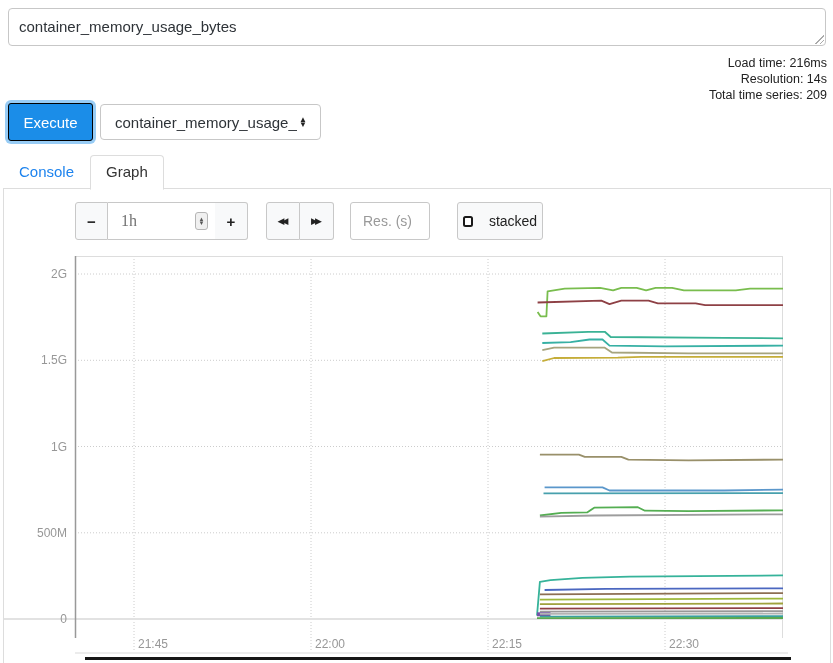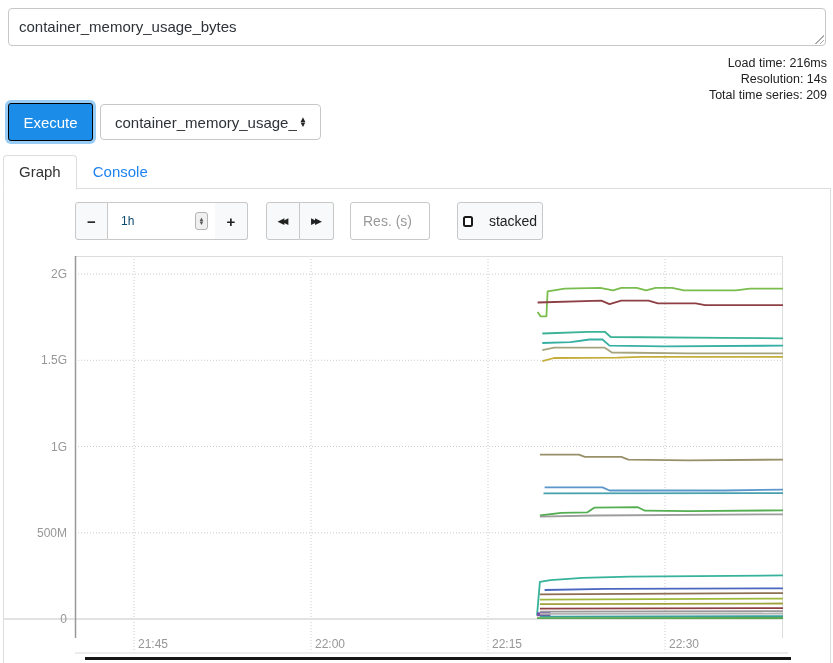--- a/index.html
+++ b/index.html
@@ -56,22 +56,22 @@
     font-family:"Liberation Sans",sans-serif; font-size:15px; font-weight:bold;
     display:flex; align-items:center; justify-content:center;
   }
   .grp { display:flex; }
   .grp .ctl-btn:first-child { border-radius:3px 0 0 3px; }
   .grp .ctl-btn:last-child { border-radius:0 3px 3px 0; border-left:none; }
   .grp-range { margin-right:18px; }
   .grp-range .ctl-btn { width:33px; }
   .range-wrap { position:relative; width:107px; }
   .range-input { width:100%; height:100%; border:1px solid #c8c8c8; border-left:none; border-right:none;
-    padding:0 26px 0 13px; font-size:12px; color:#0c4a6e; outline:none;
-    font-family:Liberation Sans, sans-serif; }
+    padding:0 26px 0 13px; font-size:16px; color:#737373; outline:none;
+    font-family:Liberation Serif, serif; }
   .stepper { position:absolute; right:7px; top:10px; width:13px; height:18px;
     border:1px solid #b5b5b5; border-radius:3px; background:#f0f0f0;
     display:flex; flex-direction:column; align-items:center; justify-content:center;
     font-size:6px; line-height:4px; color:#555; }
   .grp-until { margin-right:16px; }
   .grp-until .ctl-btn { width:34px; font-weight:normal; }
   .tri { font-size:9px; letter-spacing:-3px; color:#222; margin-right:3px; }
   .until-input { width:216px; height:38px; border:1px solid #c8c8c8;
     padding:0 12px; font-size:14px; color:#222; outline:none; font-family:"Liberation Sans",sans-serif; }
   .res-input { width:80px; height:38px; border:1px solid #c8c8c8; border-radius:3px;
@@ -103,22 +103,22 @@
 
   <div class="metric-select">
     <span class="val">container_memory_usage_bytes</span>
     <span class="updown">
       <span>▲</span>
         <span>▼</span>
     </span>
   </div>
 
   <div class="tabs">
+    <div class="tab inactive">Console</div>
     <div class="tab active">Graph</div>
-    <div class="tab inactive">Console</div>
   </div>
 
   <div class="panel">
 
     <div class="controls">
       <div class="grp grp-range">
         <button class="ctl-btn">−</button>
         <span class="range-wrap">
           <input class="range-input" value="1h" style="">
           <span class="stepper">

